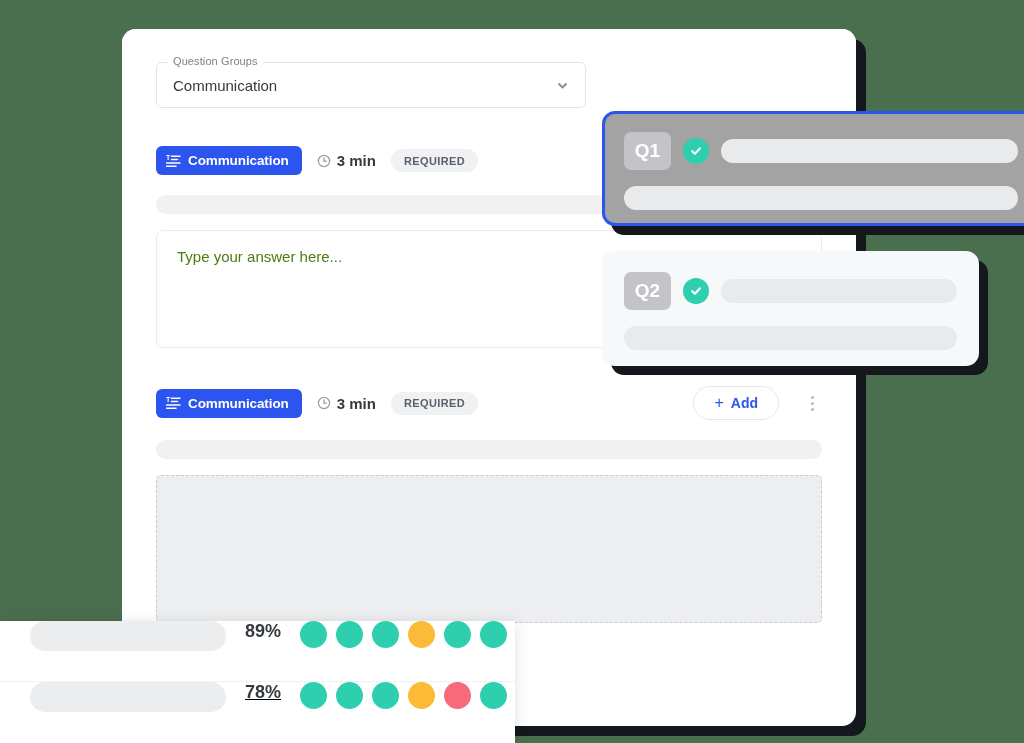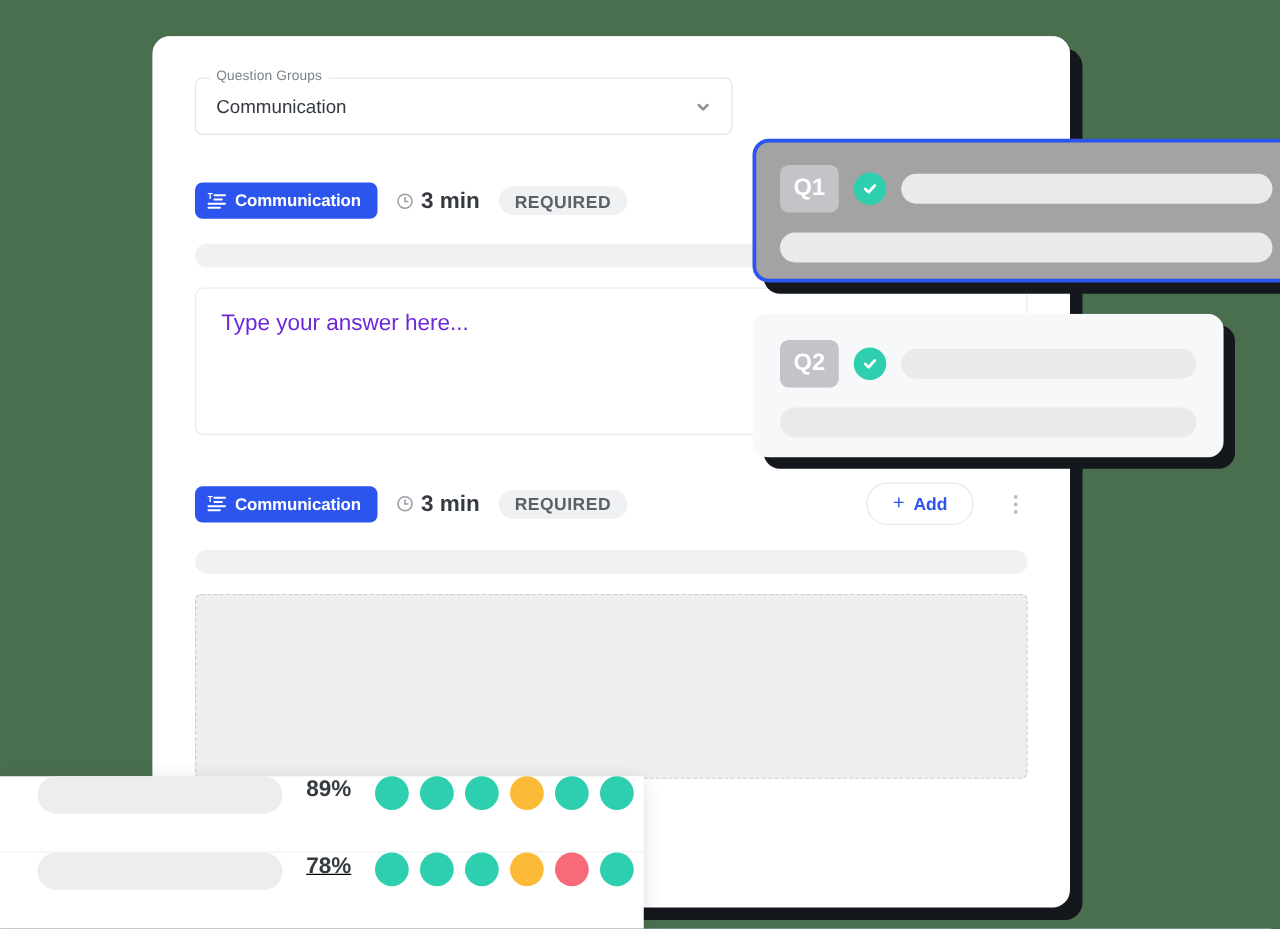--- a/index.html
+++ b/index.html
@@ -117,38 +117,38 @@
   }
 
   .list-icon { width: 15px; height: 14px; display: block; }
   .list-icon line { stroke: #ffffff; stroke-width: 1.5; stroke-linecap: round; }
   .list-icon text { fill: #ffffff; font-size: 7px; font-family: "Liberation Sans", sans-serif; font-weight: bold; }
 
   .time-chip {
     display: inline-flex;
     align-items: center;
     gap: 6px;
-    font-size: 18px;
+    font-size: 15px;
     font-weight: bold;
     color: #343a40;
   }
 
   .clock-icon { width: 14px; height: 14px; display: block; }
   .clock-icon circle { stroke: #9aa0a8; stroke-width: 1.3; fill: none; }
   .clock-icon line { stroke: #9aa0a8; stroke-width: 1.3; stroke-linecap: round; }
 
   .required-pill {
     background: #f0f1f3;
     color: #5a6069;
     border-radius: 13px;
     height: 23px;
     display: inline-flex;
     align-items: center;
     padding: 0 13px;
-    font-size: 14px;
+    font-size: 11px;
     font-weight: bold;
     letter-spacing: 0.4px;
   }
 
   .spacer { flex: 1; }
 
   .add-button {
     border: 1px solid #e4e7eb;
     background: #ffffff;
     border-radius: 18px;
@@ -190,22 +190,22 @@
 
   .answer-box {
     margin-top: 16px;
     border: 1px solid #e9ecef;
     border-radius: 7px;
     height: 118px;
     padding: 17px 20px;
   }
 
   .answer-placeholder {
-    font-size: 18px;
-    color: #6d28d9;
+    font-size: 15px;
+    color: #4d7c0f;
   }
 
   .dashed-box {
     margin-top: 16px;
     border: 1px dashed #c9cdd3;
     background: #eceef0;
     border-radius: 5px;
     height: 148px;
   }
 

